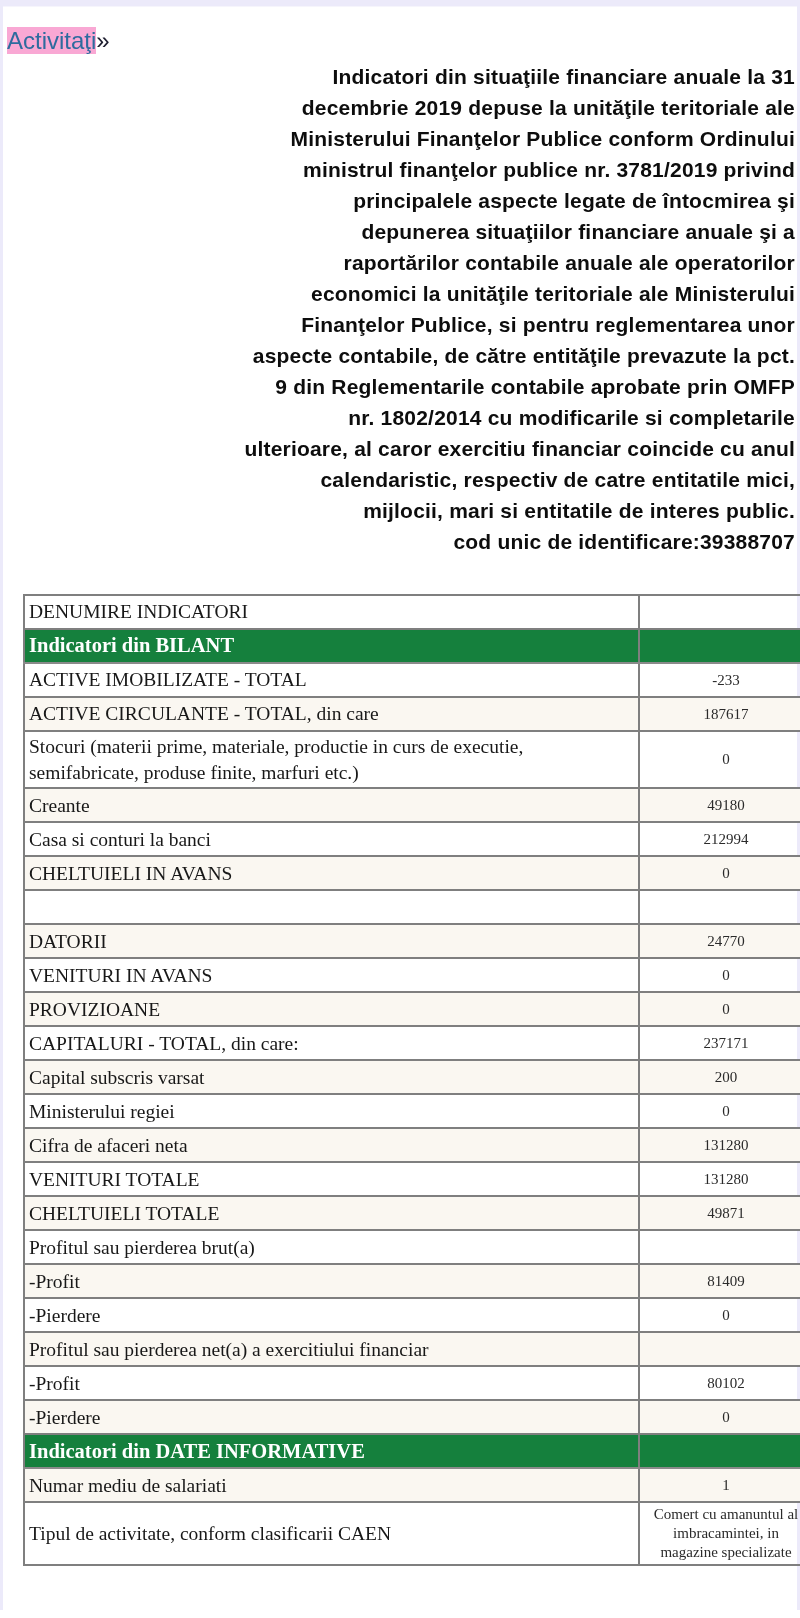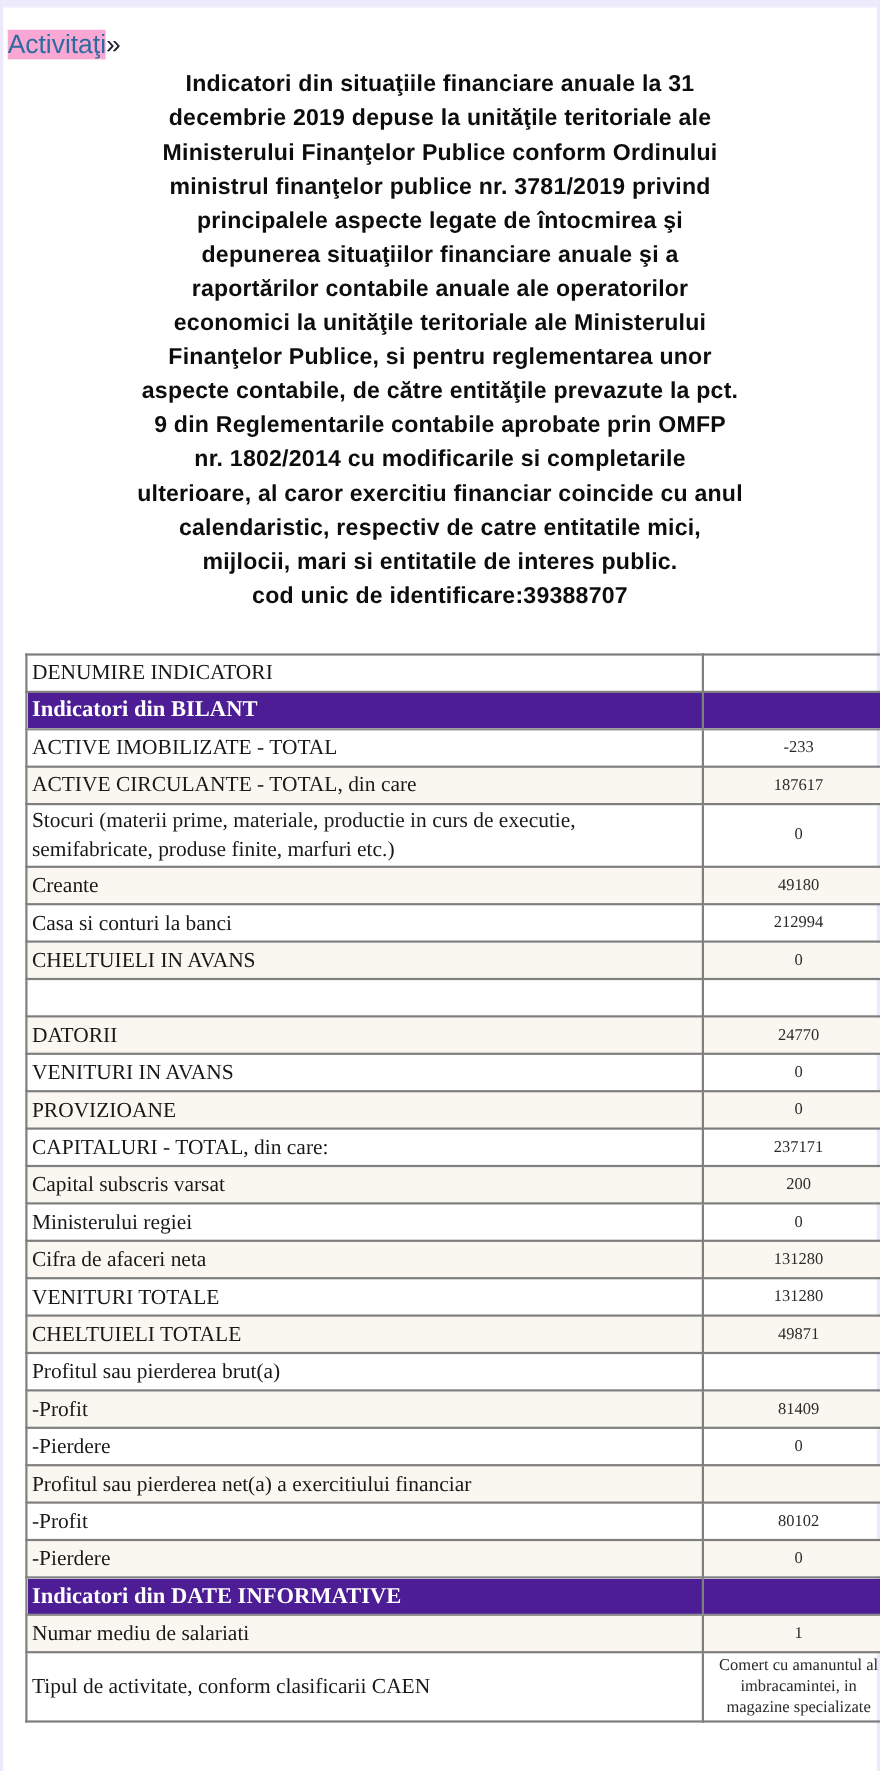--- a/index.html
+++ b/index.html
@@ -33,21 +33,21 @@
     color: #2d6b9e;
     text-decoration: none;
     background: #f9a8d4;
     cursor: pointer;
   }
   .crumb-chevron { color: #1c1c2e; }
 
   
   .title-block {
     margin: 6px 2px 0 2px;
-    text-align: center;
+    text-align: right;
     font-family: "Liberation Sans", sans-serif;
     font-weight: 700;
     font-size: 21px;
     line-height: 31px;
     color: #0d0d0d;
     letter-spacing: 0.2px;
   }
   .title-main { white-space: pre-line; }
   .title-cui  { white-space: nowrap; }
 
@@ -74,21 +74,21 @@
   td.c-value {
     width: 166px;
     text-align: center;
     font-size: 15px;
     line-height: 1.25;
     padding: 2px 3px;
     color: #2a2a2a;
   }
   tr:nth-child(even) td { background: #faf7f1; }
   tr.section td {
-    background: #4c1d95;
+    background: #15803d;
     border-top-color: #5d4a78;
     border-bottom-color: #8a8a8a;
   }
   tr.section td.c-label {
     color: #ffffff;
     font-weight: 700;
     font-size: 20.5px;
     padding-left: 4px;
   }
   tr.spacer td { height: 28px; }

